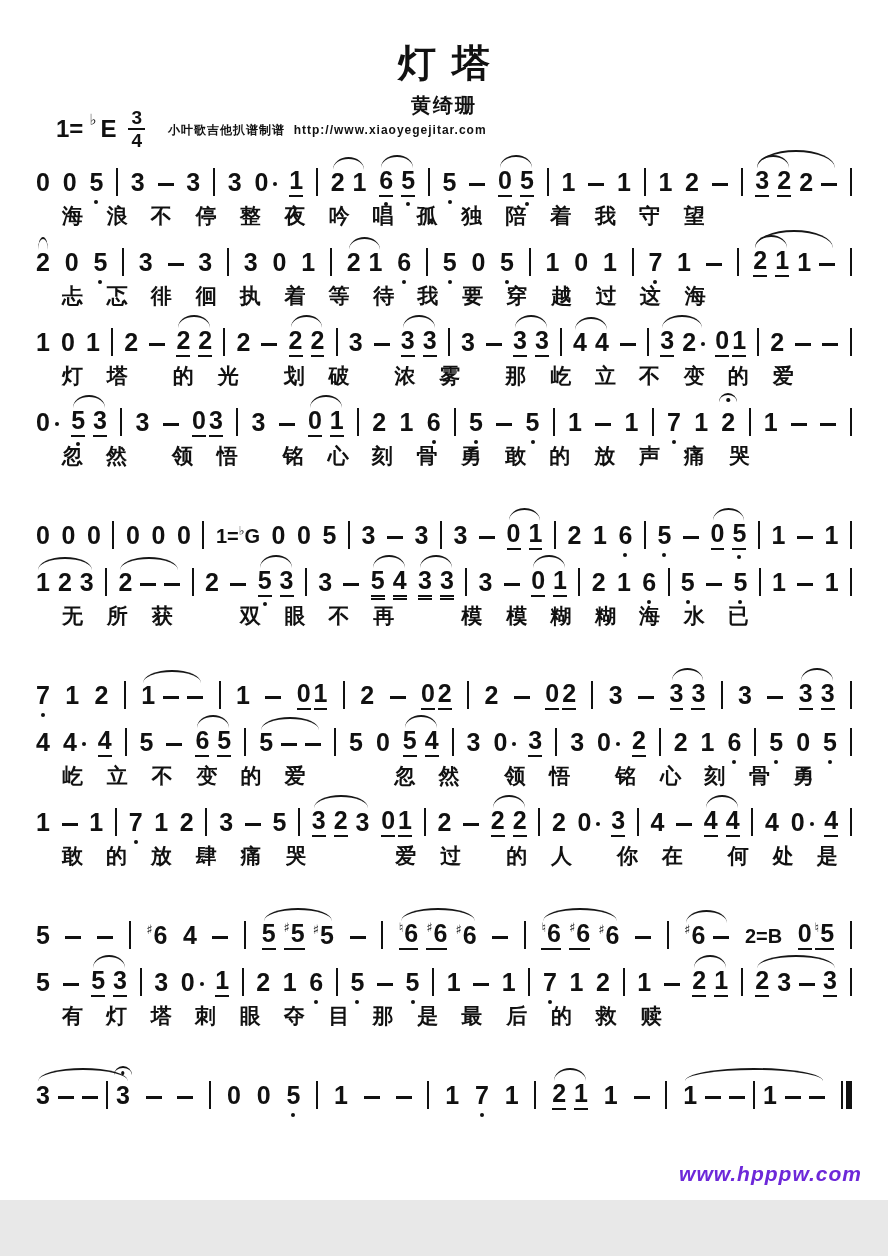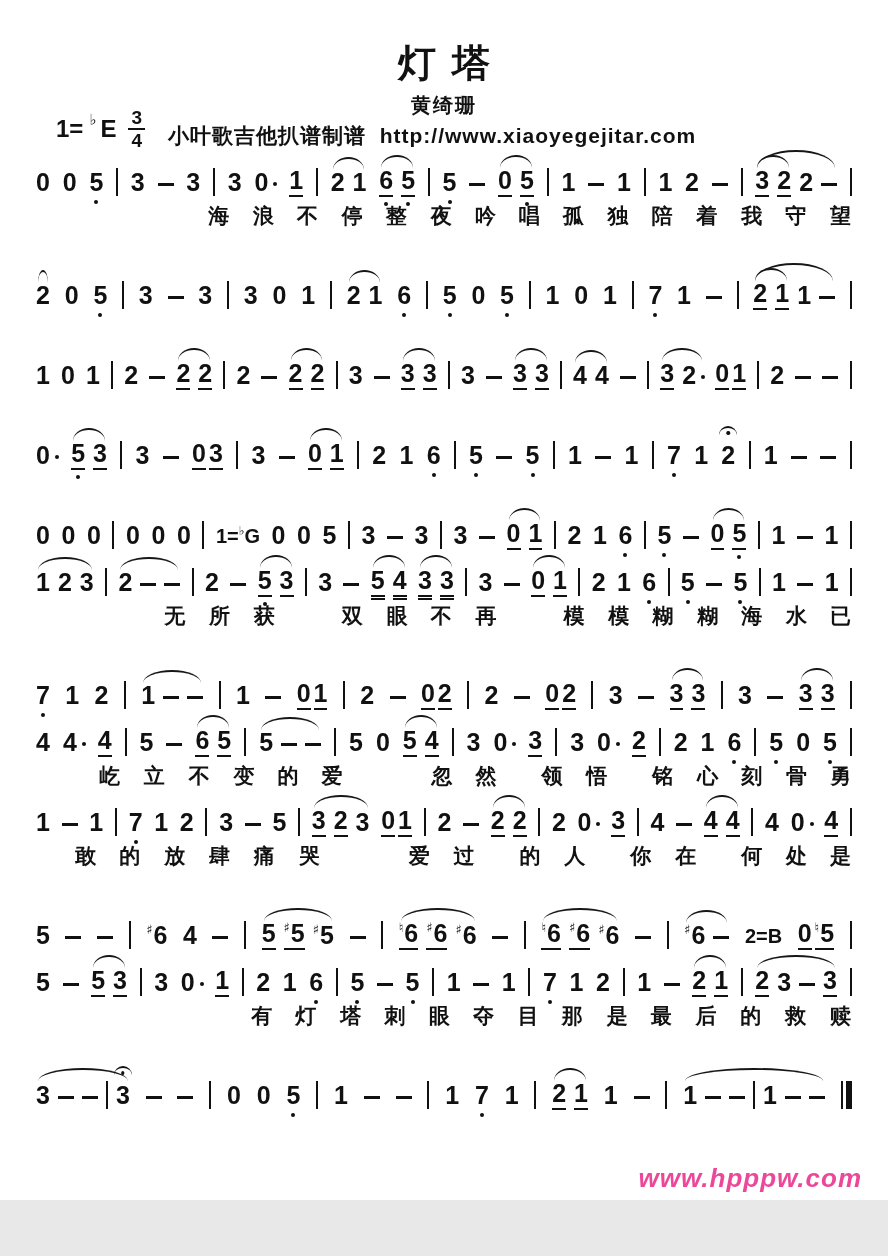--- a/index.html
+++ b/index.html
@@ -14,29 +14,29 @@
   .artist{position:absolute;top:92px;left:0;right:0;text-align:center;
     font-size:20px;font-weight:600;letter-spacing:2px;}
   .keysig{position:absolute;top:108px;left:56px;font-size:24px;font-weight:600;
     display:flex;align-items:center;gap:6px;}
   .keysig .flat{font-family:"DejaVu Sans",sans-serif;font-size:15px;vertical-align:10px;
     position:relative;top:-9px;margin-right:-2px;}
   .ts{display:inline-flex;flex-direction:column;align-items:center;font-size:19px;
     font-weight:bold;line-height:1.0;margin-left:6px;}
   .ts .top{border-bottom:2px solid #111;padding:0 3px 1px;}
   .ts .bot{padding-top:1px;}
-  .credit{position:absolute;top:122px;left:168px;font-size:21px;font-weight:bold;
+  .credit{position:absolute;top:122px;left:168px;font-size:12px;font-weight:bold;
     letter-spacing:1px;white-space:pre;}
   
   .lines{position:absolute;top:150px;left:36px;width:816px;}
   .line{height:80px;display:flex;flex-direction:column;justify-content:flex-end;}
   .note-row{position:relative;display:flex;justify-content:space-between;
     align-items:flex-end;height:46px;font-size:25px;font-weight:bold;line-height:1;}
-  .lyric-row{height:28px;margin-top:5px;margin-left:8px;font-size:21px;font-weight:600;
-    white-space:pre;word-spacing:16px;letter-spacing:1px;text-align:right;}
+  .lyric-row{height:28px;margin-top:5px;margin-left:26px;font-size:21px;font-weight:600;
+    white-space:pre;word-spacing:16px;letter-spacing:1px;}
   
   .note{position:relative;padding-bottom:2px;}
   .note .d{display:inline-block;}
   .note.u{border-bottom:2px solid #111;}
   .note.uu{border-bottom:2px solid #111;}
   .note.uu::after{content:'';position:absolute;left:0;right:0;bottom:-5px;height:2px;background:#111;}
   .lowdot{position:absolute;left:50%;transform:translateX(-50%);bottom:-7px;
     width:4px;height:4px;background:#111;border-radius:50%;}
   .note.u .lowdot,.note.uu .lowdot{bottom:-11px;}
   .augdot{position:absolute;right:-9px;bottom:11px;width:4px;height:4px;background:#111;border-radius:50%;}
@@ -54,22 +54,22 @@
   .slur{display:flex;justify-content:space-between;align-items:flex-end;gap:8px;position:relative;}
   .slur::before{content:'';position:absolute;left:2px;right:2px;top:-13px;height:11px;
     border-top:2px solid #161616;border-radius:50% 50% 0 0 / 100% 100% 0 0;}
   .slur:has(.slur)::before{top:-18px;height:16px;}
   .ferm{position:absolute;left:50%;transform:translateX(-50%);top:-17px;width:18px;height:11px;}
   .ferm i{display:block;width:18px;height:9px;border-top:2px solid #111;
     border-radius:9px 9px 0 0 / 9px 9px 0 0;}
   .ferm b{position:absolute;left:50%;top:5px;transform:translateX(-50%);
     width:3.5px;height:3.5px;background:#111;border-radius:50%;}
   
-  .watermark{position:absolute;right:26px;bottom:6px;font-size:26px;font-weight:bold;
-    font-style:italic;color:#ec4899;letter-spacing:1px;}
+  .watermark{position:absolute;right:26px;bottom:14px;font-size:21px;font-weight:bold;
+    font-style:italic;color:#6d28d9;letter-spacing:1px;}
 </style>
 </head>
 <body>
 
 <div class="sheet">
   <div class="title">灯塔</div>
   <div class="artist">黄绮珊</div>
 
   <div class="keysig">
     <span>1=</span>
@@ -171,20 +171,21 @@
           <span class="slur">
             <span class="slur">
               <span class="note u"><span class="d">2</span></span>
               <span class="note u"><span class="d">1</span></span>
             </span>
             <span class="note"><span class="d">1</span></span>
             <span class="dash"></span>
           </span>
           <span class="bar"></span>
         </span>
+        <span class="lyric-row">忐 忑　徘 徊　执 着　等 待　我 要　穿 越 过　这 海</span>
       </span>
       <span class="line">
         <span class="note-row">
           <span class="note"><span class="d">1</span></span>
           <span class="note"><span class="d">0</span></span>
           <span class="note"><span class="d">1</span></span>
           <span class="bar"></span>
           <span class="note"><span class="d">2</span></span>
           <span class="dash"></span>
           <span class="slur">
@@ -226,20 +227,21 @@
           <span class="grp">
             <span class="note u"><span class="d">0</span></span>
             <span class="note u"><span class="d">1</span></span>
           </span>
           <span class="bar"></span>
           <span class="note"><span class="d">2</span></span>
           <span class="dash"></span>
           <span class="dash"></span>
           <span class="bar"></span>
         </span>
+        <span class="lyric-row">灯 塔　　的 光　　划 破　　浓 雾　　那 屹 立　不 变　的 爱</span>
       </span>
       <span class="line">
         <span class="note-row">
           <span class="note aug"><span class="d">0</span><span class="augdot"></span></span>
           <span class="slur">
             <span class="note u"><span class="d">5</span><span class="lowdot"></span></span>
             <span class="note u"><span class="d">3</span></span>
           </span>
           <span class="bar"></span>
           <span class="note"><span class="d">3</span></span>
@@ -273,20 +275,21 @@
           <span class="note"><span class="d">2</span><span class="ferm">
               <i></i>
               <b></b>
             </span></span>
           <span class="bar"></span>
           <span class="note"><span class="d">1</span></span>
           <span class="dash"></span>
           <span class="dash"></span>
           <span class="bar"></span>
         </span>
+        <span class="lyric-row">忽　然　　领 悟　　铭 心　刻 骨　勇 敢　的 放 声 痛 哭</span>
       </span>
       <span class="line">
         <span class="note-row">
           <span class="note"><span class="d">0</span></span>
           <span class="note"><span class="d">0</span></span>
           <span class="note"><span class="d">0</span></span>
           <span class="bar"></span>
           <span class="note"><span class="d">0</span></span>
           <span class="note"><span class="d">0</span></span>
           <span class="note"><span class="d">0</span></span>

